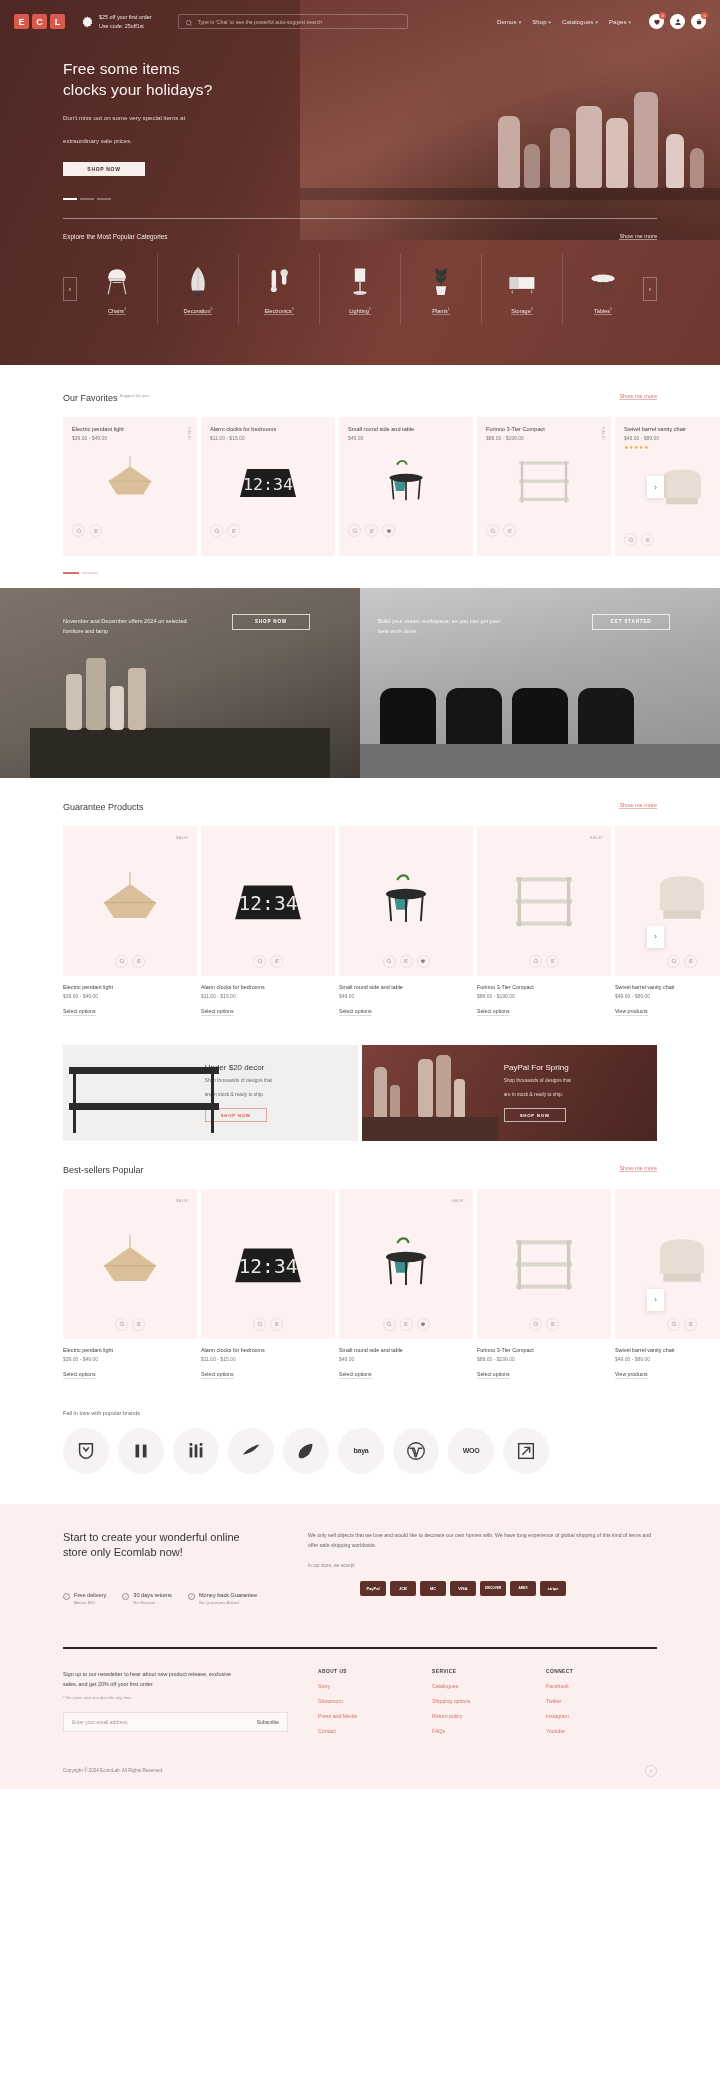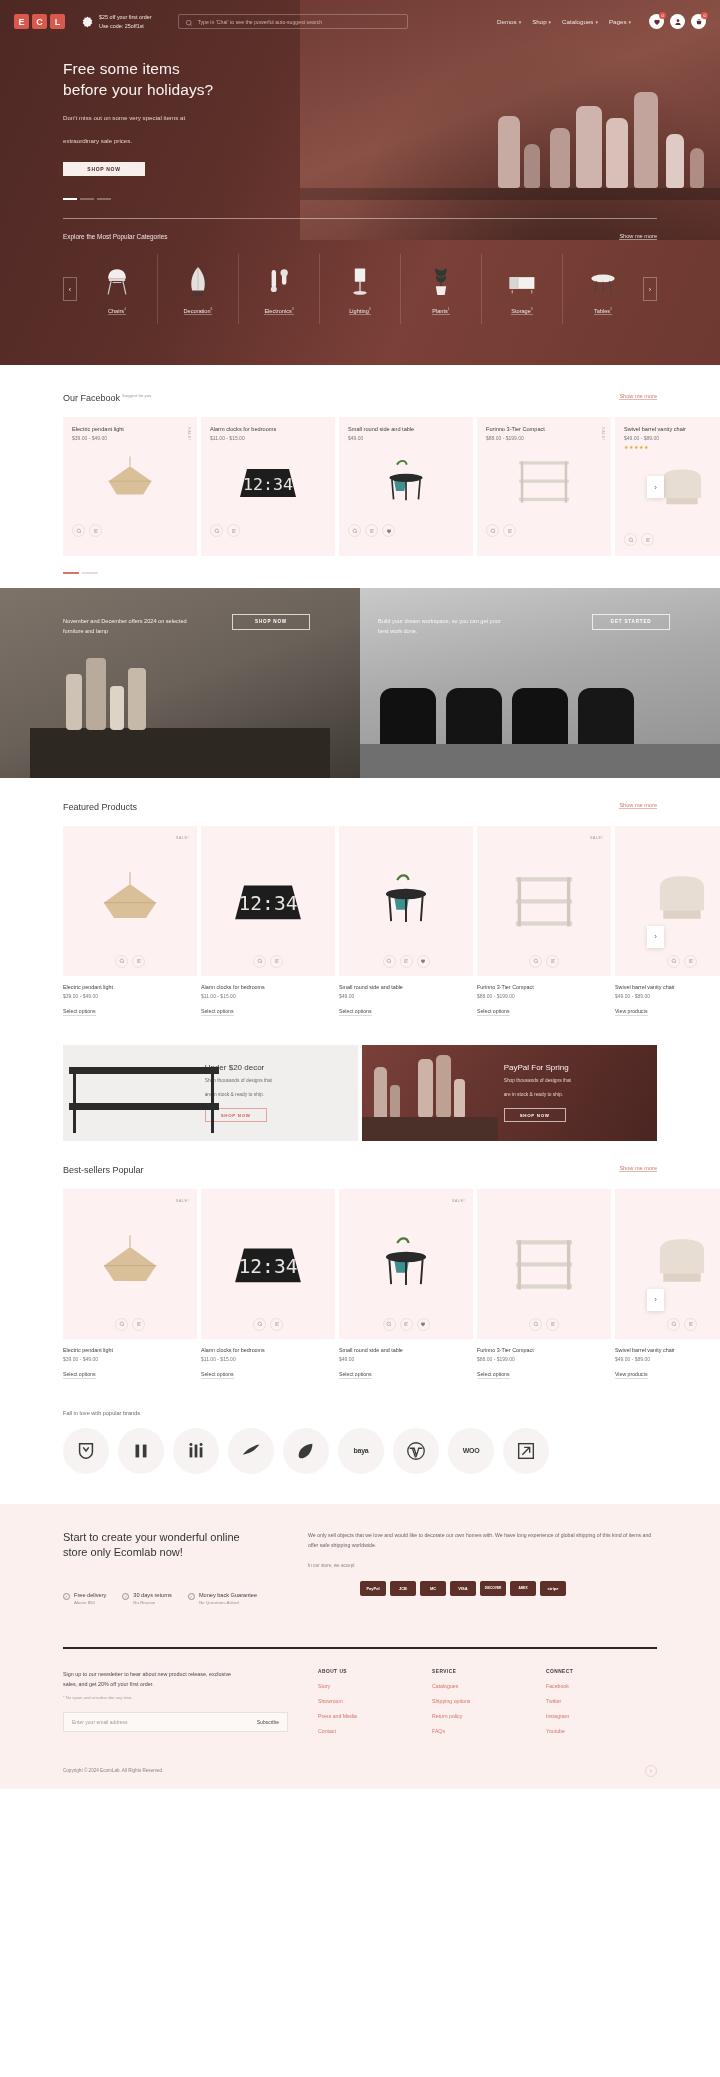--- a/index.html
+++ b/index.html
@@ -327,21 +327,21 @@
               <path d="M5 9h14l-1.3 10H6.3z"></path>
               <path d="M9 9V7a3 3 0 016 0v2" fill="none" stroke="currentColor" stroke-width="1.8"></path>
             </svg>
           <span class="badge">0</span>
         </div>
       </div>
     </div>
 
     <div class="hero-copy">
       <div class="hero-h1">Free some items</div>
-      <div class="hero-h1">before your holidays?</div>
+      <div class="hero-h1">clocks your holidays?</div>
       <div class="hero-sub">Don't miss out on some very special items at</div>
       <div class="hero-sub">extraordinary sale prices.</div>
       <div class="hero-btn">SHOP NOW</div>
     </div>
 
     <div class="dots">
       <span class="d on"></span>
       <span class="d"></span>
       <span class="d"></span>
     </div>
@@ -436,21 +436,21 @@
         </div>
         <div class="cat-arrow">›</div>
       </div>
     </div>
   </div>
 
   <div class="fav-wrap">
     <div class="sec">
       <div class="sec-head">
         <div class="sec-title">
-          <span>Our Facebook</span><sup>Suggest for you</sup>
+          <span>Our Favorites</span><sup>Suggest for you</sup>
         </div>
         <span class="show-more">Show me more</span>
       </div>
 
       <div class="fav-row">
 
         <div class="fav-card">
           <div class="fav-name">Electric pendant light</div>
           <div class="fav-price">$39.00 - $49.00</div>
           <div class="sale-tag">SALE!</div>
@@ -616,21 +616,21 @@
       <div style="position:absolute;left:20px;bottom:30px;width:56px;height:60px;background:#111;border-radius:12px 12px 2px 2px;"></div>
       <div style="position:absolute;left:86px;bottom:30px;width:56px;height:60px;background:#141414;border-radius:12px 12px 2px 2px;"></div>
       <div style="position:absolute;left:152px;bottom:30px;width:56px;height:60px;background:#111;border-radius:12px 12px 2px 2px;"></div>
       <div style="position:absolute;left:218px;bottom:30px;width:56px;height:60px;background:#171717;border-radius:12px 12px 2px 2px;"></div>
       <div style="position:absolute;left:0;bottom:0;width:100%;height:34px;background:#6f6f6f;"></div>
     </div>
   </div>
 
   <div class="prod-sec">
     <div class="sec-head">
-      <span class="sec-title">Featured Products</span>
+      <span class="sec-title">Guarantee Products</span>
       <span class="show-more">Show me more</span>
     </div>
     <div class="prod-row">
 
       <div class="prod-card">
         <div class="prod-img">
           <span class="prod-sale">SALE!</span>
           <svg viewBox="0 0 90 80" width="76" height="68">
               <path d="M45 6v14" stroke="#cbb89c" stroke-width="1.4"></path>
               <path d="M14 42l31-22 31 22-12 18H26z" fill="#d9c09a"></path>

